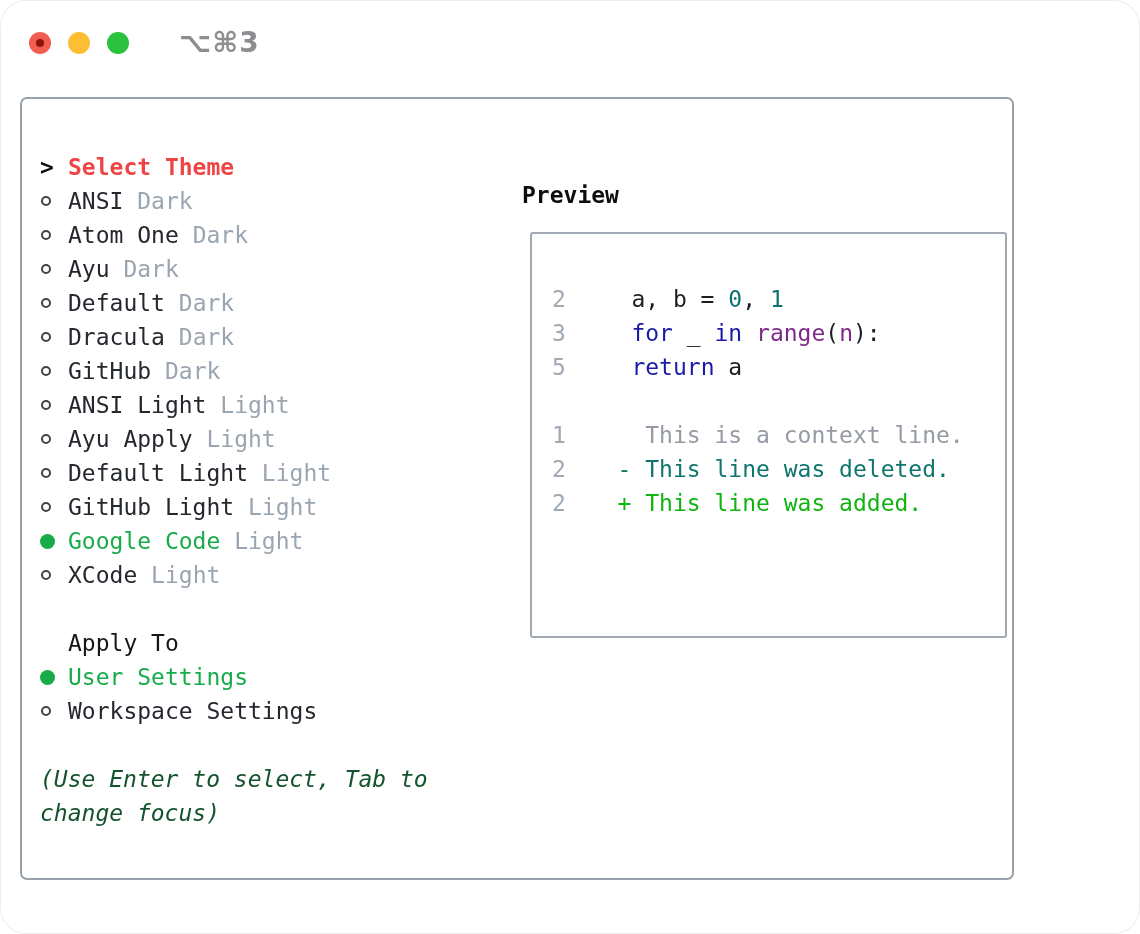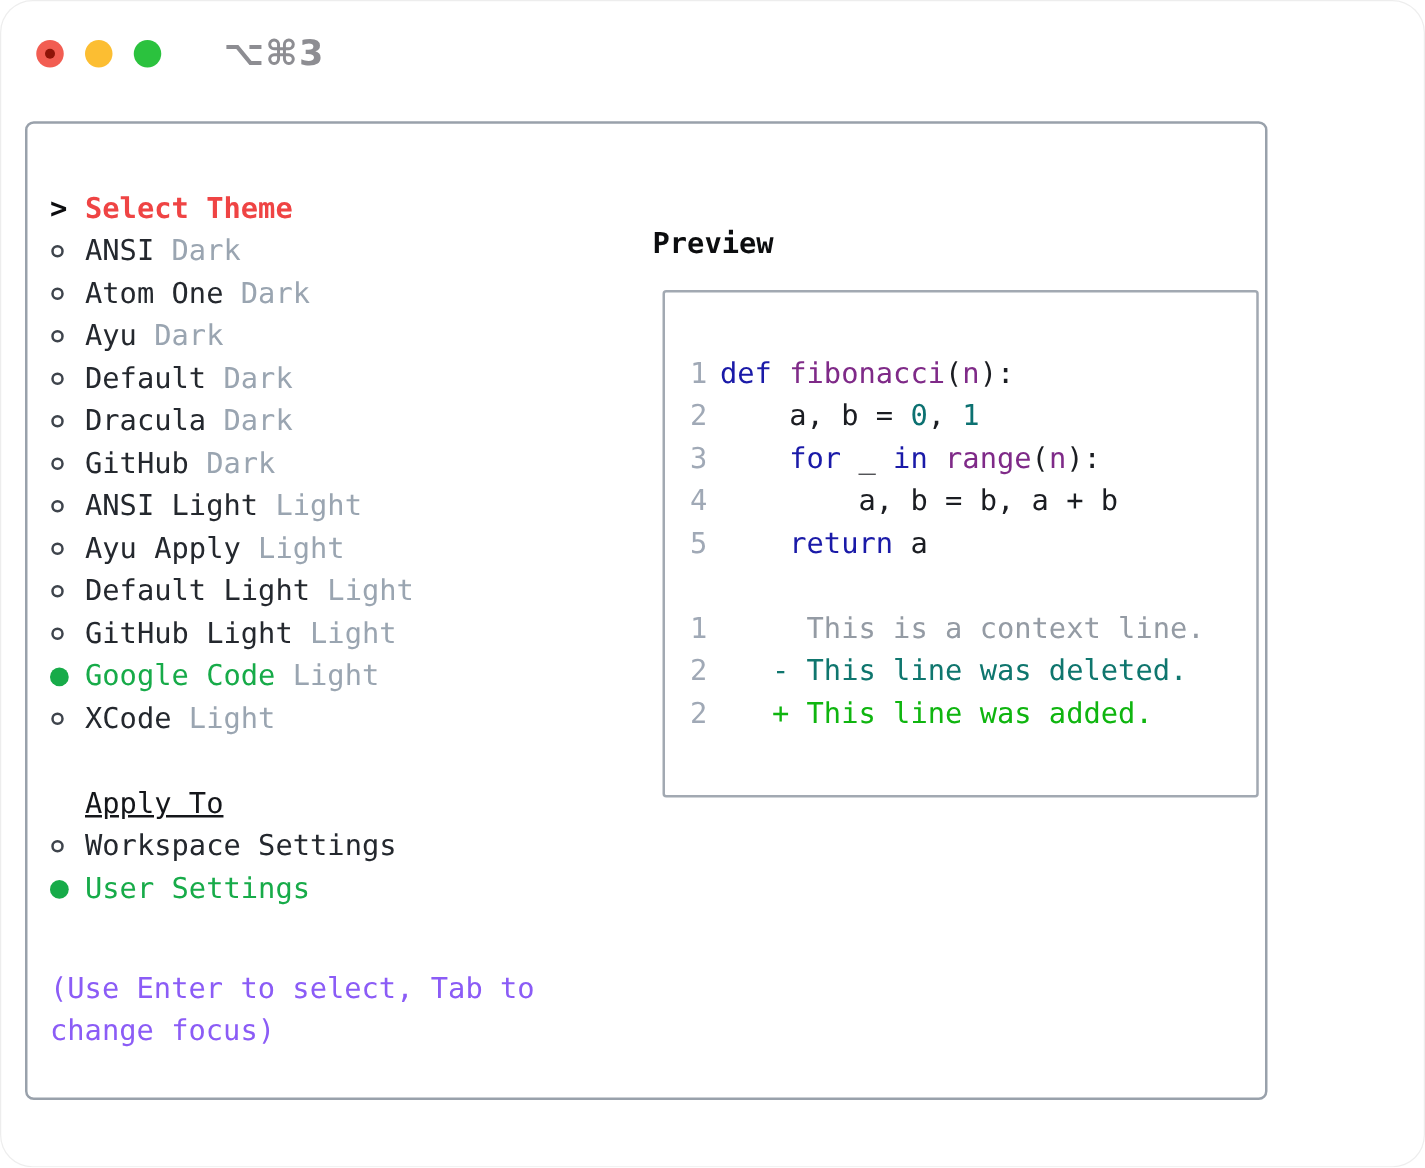--- a/index.html
+++ b/index.html
@@ -61,25 +61,26 @@
   .ring {
     width: 10px; height: 10px; border: 2.5px solid #3e444c; border-radius: 50%;
     margin-left: 1px;
   }
   .dot {
     width: 15px; height: 15px; border-radius: 50%; background: #17ab49;
   }
   .variant { color: #9aa5b1; }
   .name-sel { color: #17ab49; }
   .spacer { height: 34px; }
-  .section-title { color: #14161a; text-decoration: underline; }
+  .section-title { color: #14161a; }
   .hint {
-    width: 430px; margin-top: 46px;
-    font-size: 23px; line-height: 34px; color: #8b5cf6;
+    width: 430px; margin-top: 34px;
+    font-size: 23px; line-height: 34px; color: #14532d;
     white-space: normal;
+    font-style: italic;
   }
   
   .preview-title {
     height: 34px; display: flex; align-items: center;
     padding-left: 20px;
     font-size: 23px; font-weight: bold; color: #0c0d0f;
   }
   .preview-box {
     margin-left: 28px; margin-top: 20px;
     width: 477px; height: 406px;
@@ -128,34 +129,32 @@
         </div>
 
       <div class="spacer"></div>
 
       <div class="row">
         <span class="marker-slot"></span>
         <span class="section-title">Apply To</span>
       </div>
 
       <div id="apply-list">
+          <div class="row"><span class="marker-slot"><span class="dot"></span></span><span class="name-sel">User Settings</span></div>
           <div class="row"><span class="marker-slot"><span class="ring"></span></span><span>Workspace Settings</span></div>
-          <div class="row"><span class="marker-slot"><span class="dot"></span></span><span class="name-sel">User Settings</span></div>
         </div>
 
       <div class="hint">(Use Enter to select, Tab to change focus)</div>
     </div>
 
     <div class="right-col">
       <div class="preview-title">Preview</div>
       <div class="preview-box" id="preview-box">
-          <div class="cline"><span class="lno">1</span><span style="color: rgb(26, 26, 168);">def </span><span style="color: rgb(127, 42, 136);">fibonacci</span><span style="color: rgb(27, 29, 34);">(</span><span style="color: rgb(127, 42, 136);">n</span><span style="color: rgb(27, 29, 34);">):</span></div>
           <div class="cline"><span class="lno">2</span><span style="color: rgb(27, 29, 34);">    a, b = </span><span style="color: rgb(12, 113, 113);">0</span><span style="color: rgb(27, 29, 34);">, </span><span style="color: rgb(12, 113, 113);">1</span></div>
           <div class="cline"><span class="lno">3</span><span style="color: rgb(27, 29, 34);">    </span><span style="color: rgb(26, 26, 168);">for</span><span style="color: rgb(27, 29, 34);"> _ </span><span style="color: rgb(26, 26, 168);">in</span><span style="color: rgb(27, 29, 34);"> </span><span style="color: rgb(127, 42, 136);">range</span><span style="color: rgb(27, 29, 34);">(</span><span style="color: rgb(127, 42, 136);">n</span><span style="color: rgb(27, 29, 34);">):</span></div>
-          <div class="cline"><span class="lno">4</span><span style="color: rgb(27, 29, 34);">        a, b = b, a + b</span></div>
           <div class="cline"><span class="lno">5</span><span style="color: rgb(27, 29, 34);">    </span><span style="color: rgb(26, 26, 168);">return</span><span style="color: rgb(27, 29, 34);"> a</span></div>
           <div class="cline"><span class="lno"></span></div>
           <div class="cline"><span class="lno">1</span><span style="color: rgb(148, 155, 164); text-align: center;">     This is a context line.</span></div>
           <div class="cline"><span class="lno">2</span><span style="color: #0f766e;">   - This line was deleted.</span></div>
           <div class="cline"><span class="lno">2</span><span style="color: rgb(15, 181, 15);">   + This line was added.</span></div>
         </div>
     </div>
 
   </div>
 </div>

